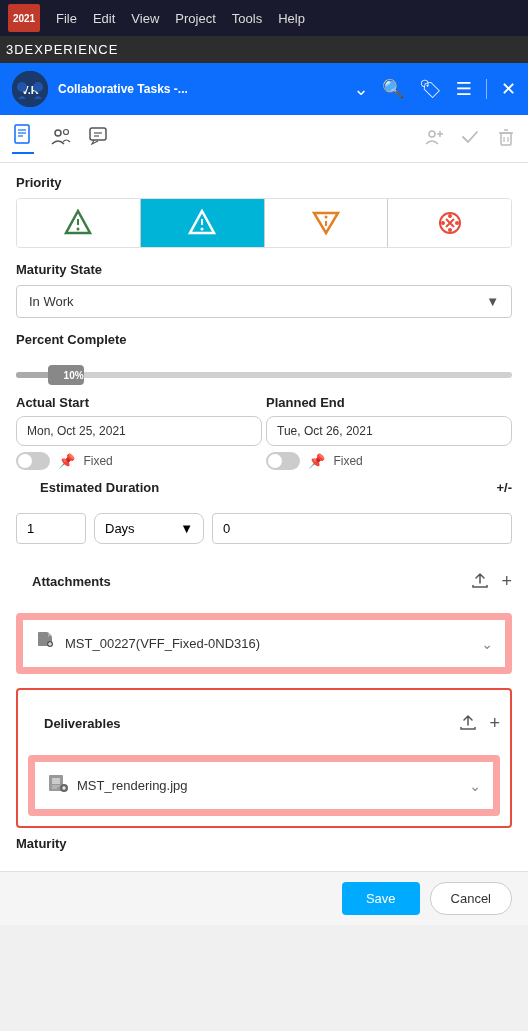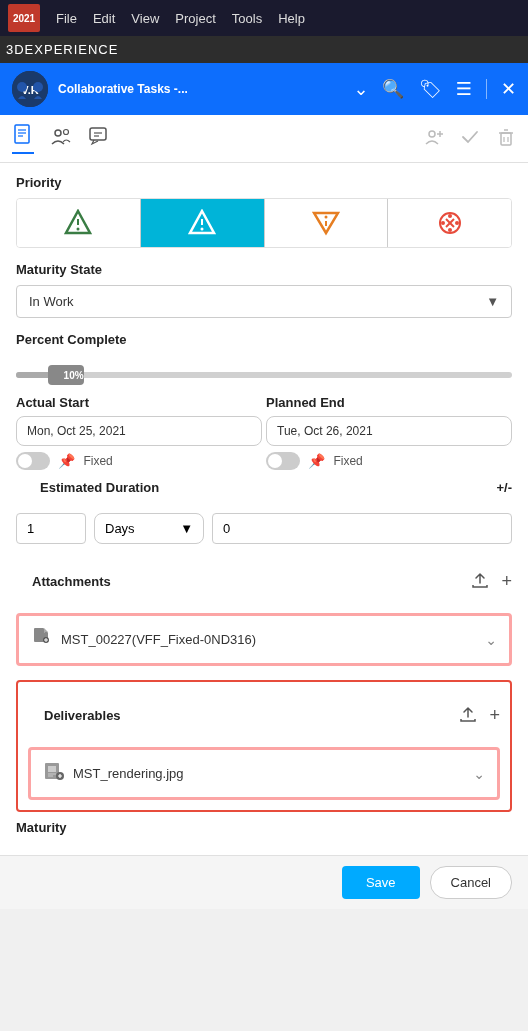--- a/index.html
+++ b/index.html
@@ -309,21 +309,21 @@
       align-items: center;
       margin-bottom: 8px;
     }
     .section-header-row .section-label { margin: 16px; flex: 1; }
     .section-actions { display: flex; gap: 12px; color: #555; font-size: 16px; }
     .section-action-icon { cursor: pointer; }
 
     .file-row {
       display: flex;
       align-items: center;
-      border: 3px solid #fca5a5;
+      border: 7px solid #fca5a5;
       border-radius: 4px;
       padding: 10px 12px;
       background: white;
       cursor: pointer;
       justify-content: space-between;
     }
     .file-info {
       display: flex;
       align-items: center;
       gap: 8px;

